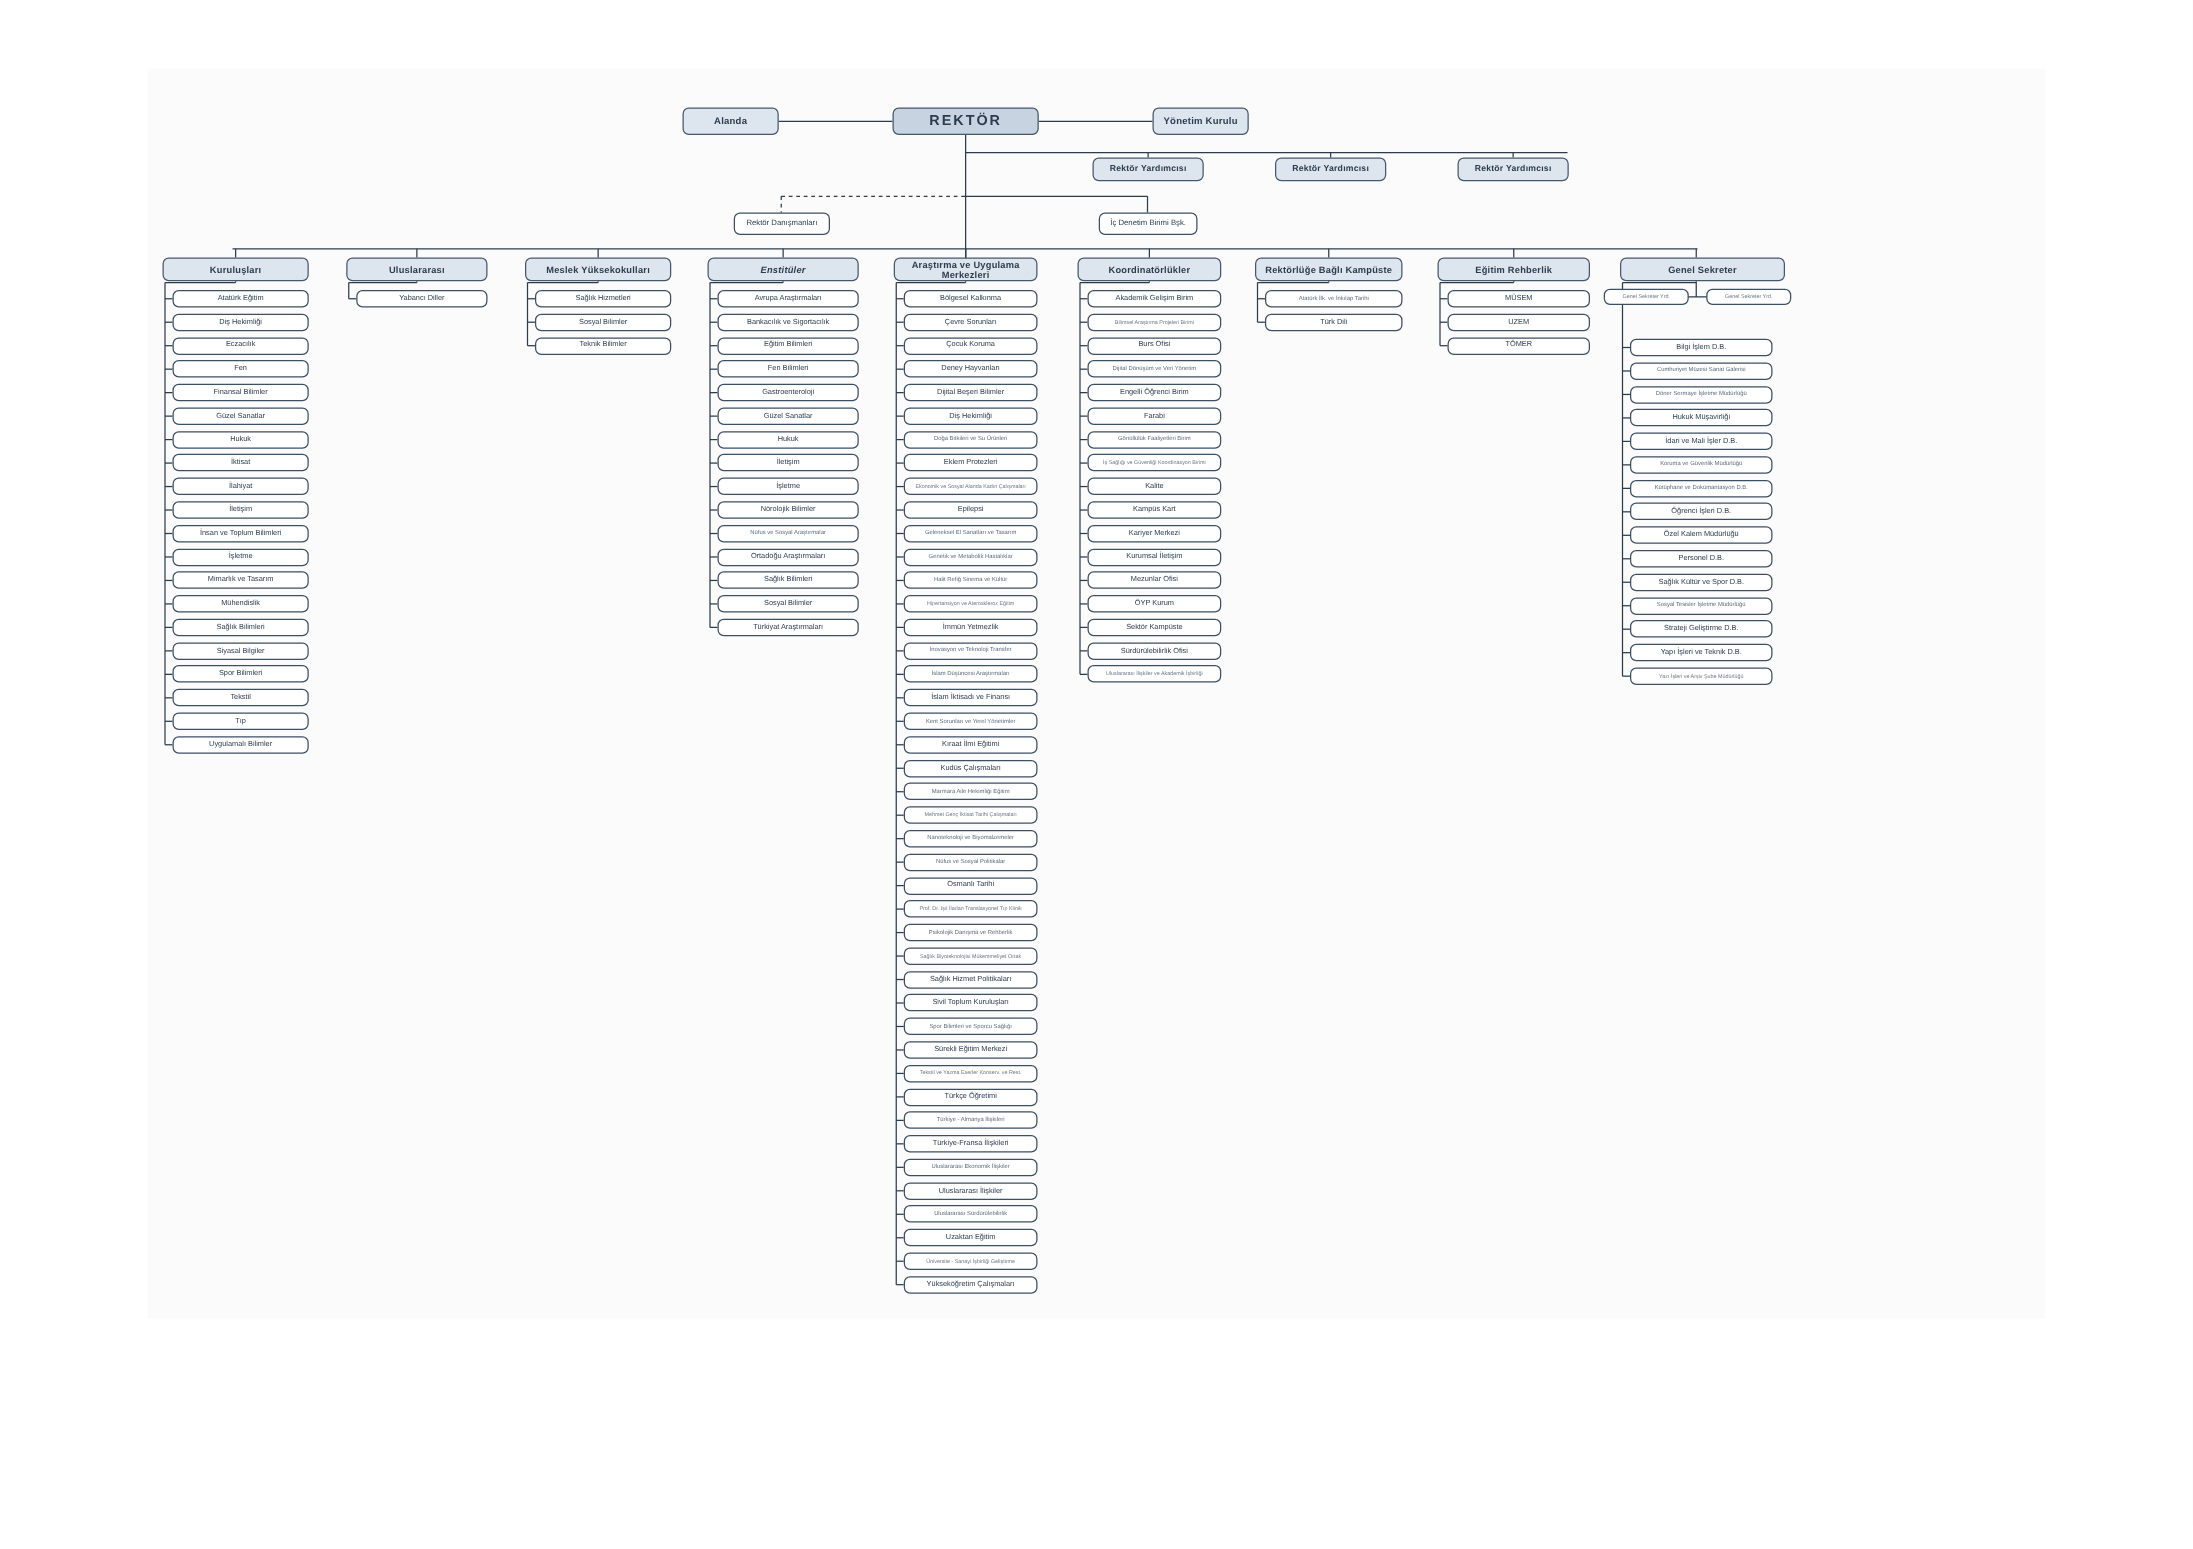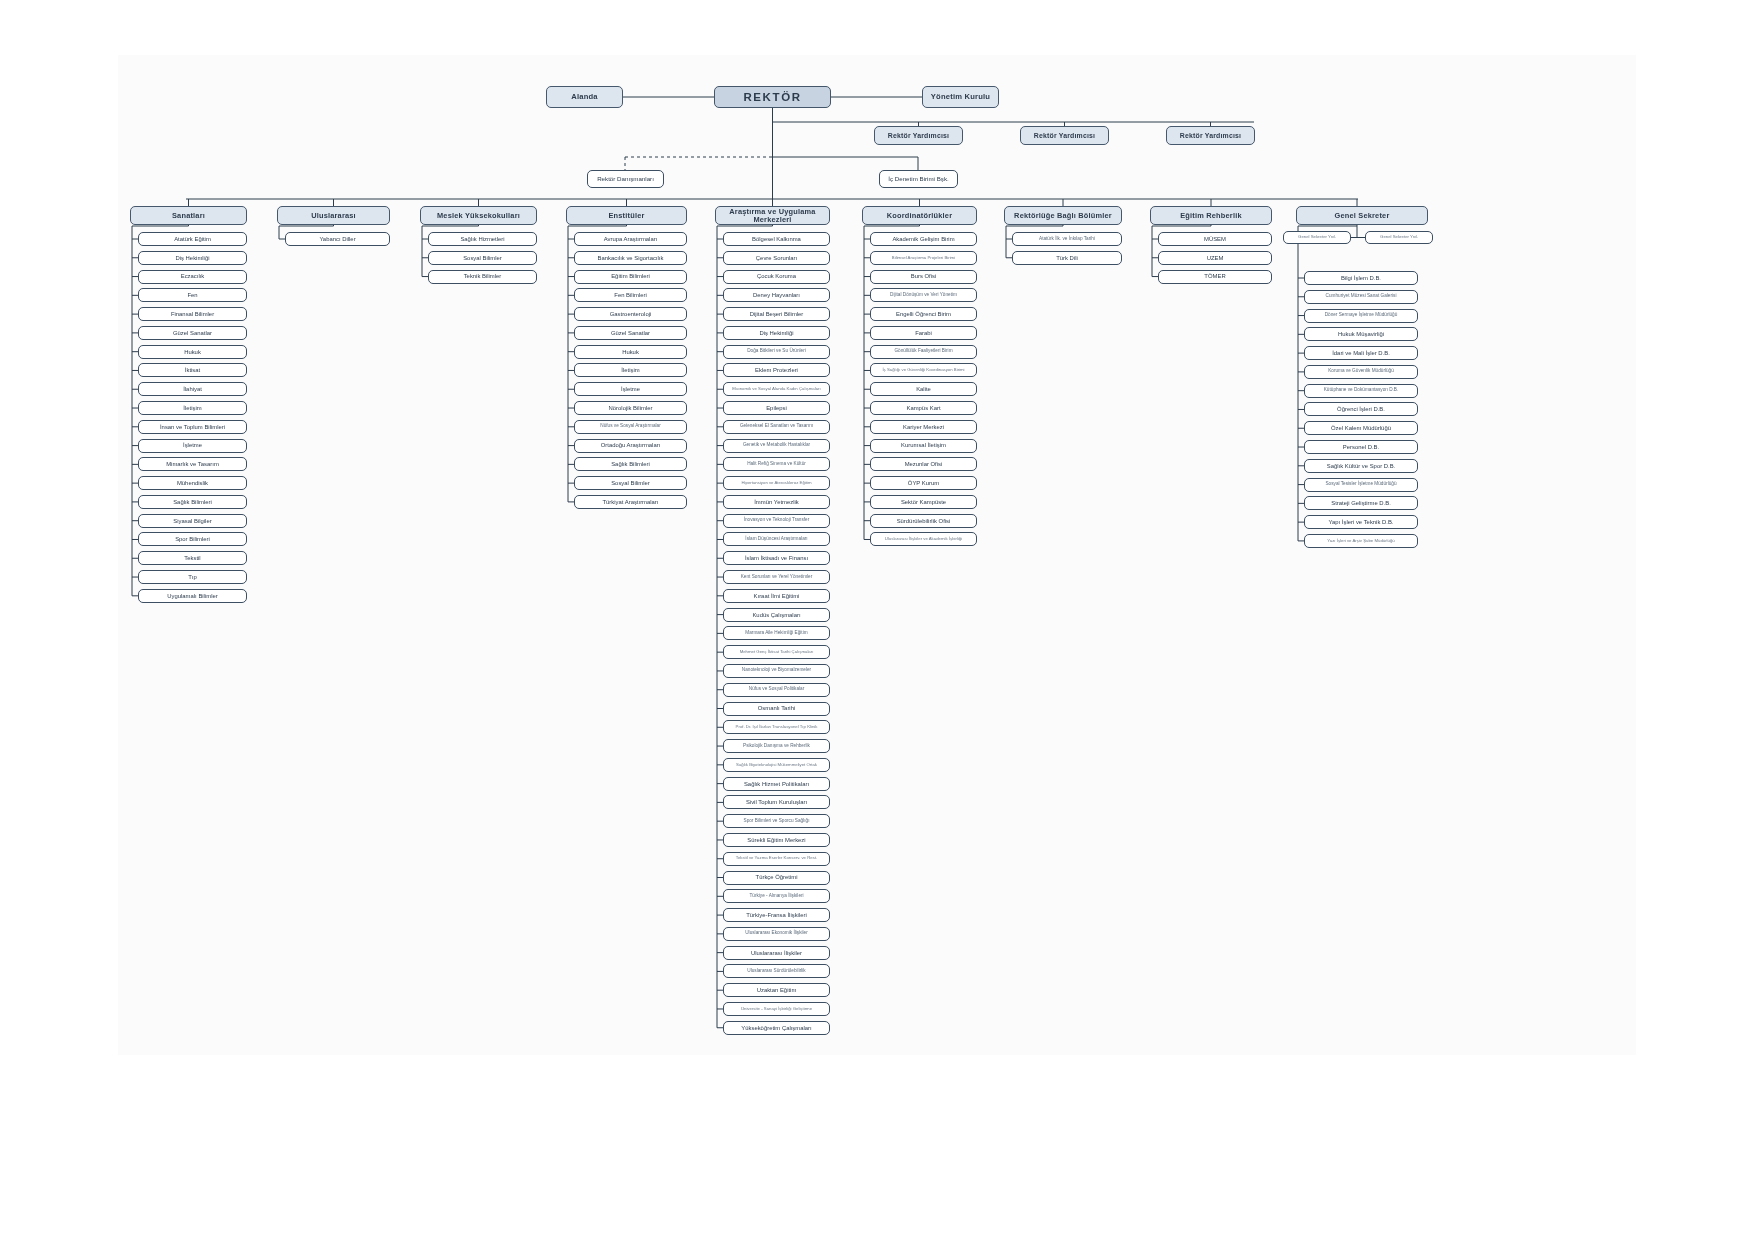--- a/index.html
+++ b/index.html
@@ -231,21 +231,21 @@
 
 <div id="chart">
     <div class="node rektor" style="left: 714px; top: 86px; width: 117px; height: 22px;">REKTÖR</div>
     <div class="node hdr top" style="left: 546px; top: 86px; width: 77px; height: 22px;">Alanda</div>
     <div class="node hdr top" style="left: 922px; top: 86px; width: 77px; height: 22px;">Yönetim Kurulu</div>
     <div class="node hdr vice" style="left: 874px; top: 126px; width: 89px; height: 19px;">Rektör Yardımcısı</div>
     <div class="node hdr vice" style="left: 1020px; top: 126px; width: 89px; height: 19px;">Rektör Yardımcısı</div>
     <div class="node hdr vice" style="left: 1166px; top: 126px; width: 89px; height: 19px;">Rektör Yardımcısı</div>
     <div class="node adv" style="left: 587px; top: 170px; width: 77px; height: 18px;">Rektör Danışmanları</div>
     <div class="node adv" style="left: 879px; top: 170px; width: 79px; height: 18px;">İç Denetim Birimi Bşk.</div>
-    <div class="node hdr colhdr" style="left: 130px; top: 206px; width: 117px; height: 19px;">Sanatları</div>
+    <div class="node hdr colhdr" style="left: 130px; top: 206px; width: 117px; height: 19px;">Kuruluşları</div>
     <div class="node leaf" style="left: 138px; top: 232px; width: 109px; height: 14px;">Atatürk Eğitim</div>
     <div class="node leaf" style="left: 138px; top: 250.78px; width: 109px; height: 14px;">Diş Hekimliği</div>
     <div class="node leaf" style="left: 138px; top: 269.56px; width: 109px; height: 14px;">Eczacılık</div>
     <div class="node leaf" style="left: 138px; top: 288.34px; width: 109px; height: 14px;">Fen</div>
     <div class="node leaf" style="left: 138px; top: 307.12px; width: 109px; height: 14px;">Finansal Bilimler</div>
     <div class="node leaf" style="left: 138px; top: 325.9px; width: 109px; height: 14px;">Güzel Sanatlar</div>
     <div class="node leaf" style="left: 138px; top: 344.68px; width: 109px; height: 14px;">Hukuk</div>
     <div class="node leaf" style="left: 138px; top: 363.46px; width: 109px; height: 14px;">İktisat</div>
     <div class="node leaf" style="left: 138px; top: 382.24px; width: 109px; height: 14px;">İlahiyat</div>
     <div class="node leaf" style="left: 138px; top: 401.02px; width: 109px; height: 14px;">İletişim</div>
@@ -258,21 +258,21 @@
     <div class="node leaf" style="left: 138px; top: 532.48px; width: 109px; height: 14px;">Spor Bilimleri</div>
     <div class="node leaf" style="left: 138px; top: 551.26px; width: 109px; height: 14px;">Tekstil</div>
     <div class="node leaf" style="left: 138px; top: 570.04px; width: 109px; height: 14px;">Tıp</div>
     <div class="node leaf" style="left: 138px; top: 588.82px; width: 109px; height: 14px;">Uygulamalı Bilimler</div>
     <div class="node hdr colhdr" style="left: 277px; top: 206px; width: 113px; height: 19px;">Uluslararası</div>
     <div class="node leaf" style="left: 285px; top: 232px; width: 105px; height: 14px;">Yabancı Diller</div>
     <div class="node hdr colhdr" style="left: 420px; top: 206px; width: 117px; height: 19px;">Meslek Yüksekokulları</div>
     <div class="node leaf" style="left: 428px; top: 232px; width: 109px; height: 14px;">Sağlık Hizmetleri</div>
     <div class="node leaf" style="left: 428px; top: 250.78px; width: 109px; height: 14px;">Sosyal Bilimler</div>
     <div class="node leaf" style="left: 428px; top: 269.56px; width: 109px; height: 14px;">Teknik Bilimler</div>
-    <div class="node hdr colhdr" style="left: 566px; top: 206px; width: 121px; height: 19px;">Enstitüler</div>
+    <div class="node hdr colhdr" style="left: 566px; top: 206px; width: 121px; height: 19px; font-style: italic;">Enstitüler</div>
     <div class="node leaf" style="left: 574px; top: 232px; width: 113px; height: 14px;">Avrupa Araştırmaları</div>
     <div class="node leaf" style="left: 574px; top: 250.78px; width: 113px; height: 14px;">Bankacılık ve Sigortacılık</div>
     <div class="node leaf" style="left: 574px; top: 269.56px; width: 113px; height: 14px;">Eğitim Bilimleri</div>
     <div class="node leaf" style="left: 574px; top: 288.34px; width: 113px; height: 14px;">Fen Bilimleri</div>
     <div class="node leaf" style="left: 574px; top: 307.12px; width: 113px; height: 14px;">Gastroenteroloji</div>
     <div class="node leaf" style="left: 574px; top: 325.9px; width: 113px; height: 14px;">Güzel Sanatlar</div>
     <div class="node leaf" style="left: 574px; top: 344.68px; width: 113px; height: 14px;">Hukuk</div>
     <div class="node leaf" style="left: 574px; top: 363.46px; width: 113px; height: 14px;">İletişim</div>
     <div class="node leaf" style="left: 574px; top: 382.24px; width: 113px; height: 14px;">İşletme</div>
     <div class="node leaf" style="left: 574px; top: 401.02px; width: 113px; height: 14px;">Nörolojik Bilimler</div>
@@ -336,21 +336,21 @@
     <div class="node leaf tiny" style="left: 870px; top: 363.46px; width: 107px; height: 14px;">İş Sağlığı ve Güvenliği Koordinasyon Birimi</div>
     <div class="node leaf" style="left: 870px; top: 382.24px; width: 107px; height: 14px;">Kalite</div>
     <div class="node leaf" style="left: 870px; top: 401.02px; width: 107px; height: 14px;">Kampüs Kart</div>
     <div class="node leaf" style="left: 870px; top: 419.8px; width: 107px; height: 14px;">Kariyer Merkezi</div>
     <div class="node leaf" style="left: 870px; top: 438.58px; width: 107px; height: 14px;">Kurumsal İletişim</div>
     <div class="node leaf" style="left: 870px; top: 457.36px; width: 107px; height: 14px;">Mezunlar Ofisi</div>
     <div class="node leaf" style="left: 870px; top: 476.14px; width: 107px; height: 14px;">ÖYP Kurum</div>
     <div class="node leaf" style="left: 870px; top: 494.92px; width: 107px; height: 14px;">Sektör Kampüste</div>
     <div class="node leaf" style="left: 870px; top: 513.7px; width: 107px; height: 14px;">Sürdürülebilirlik Ofisi</div>
     <div class="node leaf tiny" style="left: 870px; top: 532.48px; width: 107px; height: 14px;">Uluslararası İlişkiler ve Akademik İşbirliği</div>
-    <div class="node hdr colhdr" style="left: 1004px; top: 206px; width: 118px; height: 19px;">Rektörlüğe Bağlı Bölümler</div>
+    <div class="node hdr colhdr" style="left: 1004px; top: 206px; width: 118px; height: 19px;">Rektörlüğe Bağlı Kampüste</div>
     <div class="node leaf small" style="left: 1012px; top: 232px; width: 110px; height: 14px;">Atatürk İlk. ve İnkılap Tarihi</div>
     <div class="node leaf" style="left: 1012px; top: 250.78px; width: 110px; height: 14px;">Türk Dili</div>
     <div class="node hdr colhdr" style="left: 1150px; top: 206px; width: 122px; height: 19px;">Eğitim Rehberlik</div>
     <div class="node leaf" style="left: 1158px; top: 232px; width: 114px; height: 14px;">MÜSEM</div>
     <div class="node leaf" style="left: 1158px; top: 250.78px; width: 114px; height: 14px;">UZEM</div>
     <div class="node leaf" style="left: 1158px; top: 269.56px; width: 114px; height: 14px;">TÖMER</div>
     <div class="node hdr colhdr" style="left: 1296px; top: 206px; width: 132px; height: 19px;">Genel Sekreter</div>
     <div class="node leaf tiny" style="left: 1283px; top: 231px; width: 68px; height: 13px;">Genel Sekreter Yrd.</div>
     <div class="node leaf tiny" style="left: 1365px; top: 231px; width: 68px; height: 13px;">Genel Sekreter Yrd.</div>
     <div class="node leaf" style="left: 1304px; top: 271px; width: 114px; height: 14px;">Bilgi İşlem D.B.</div>

